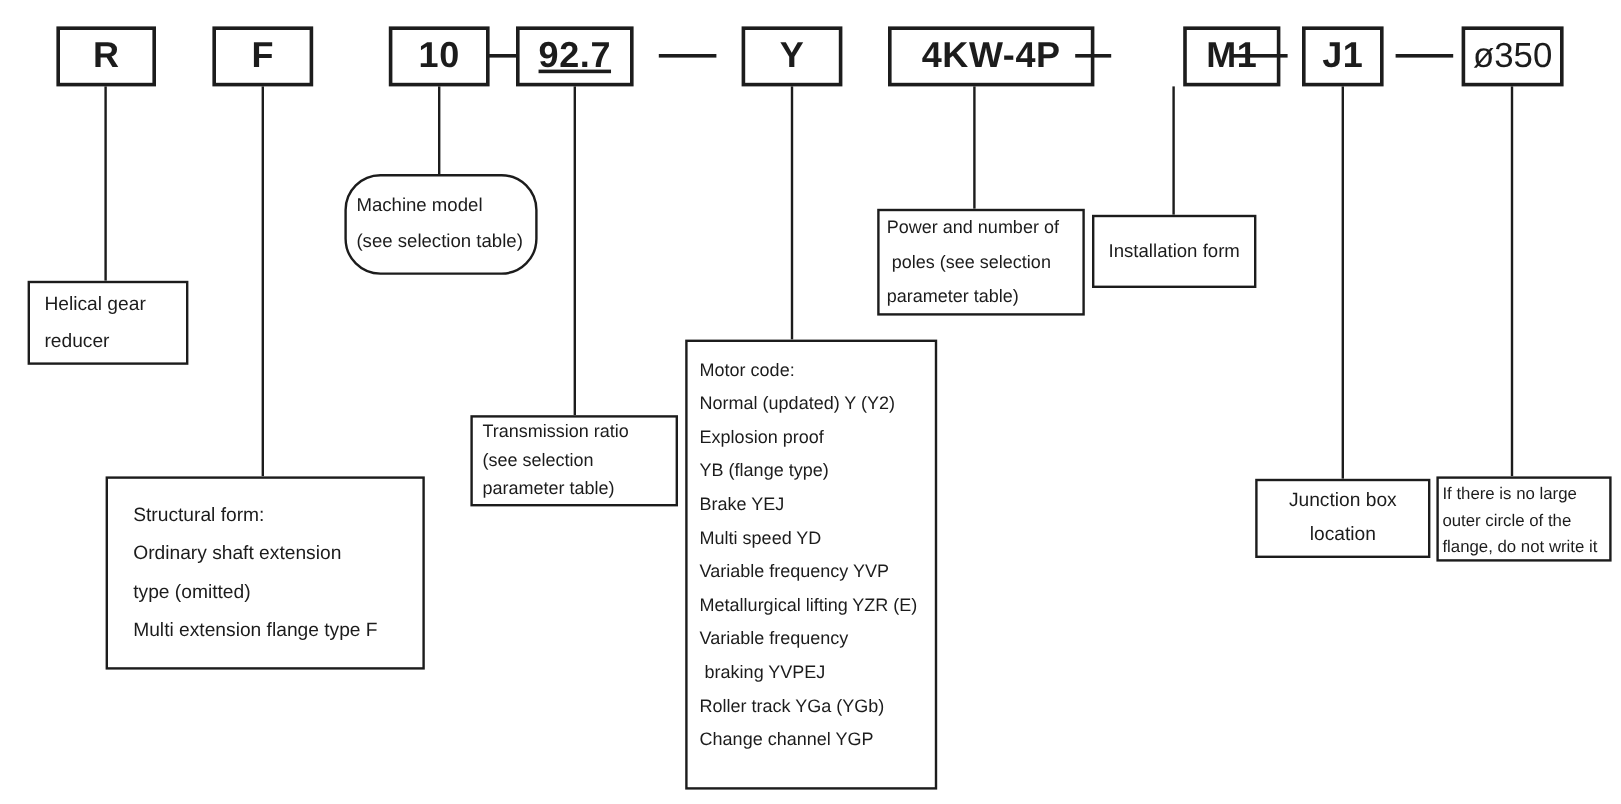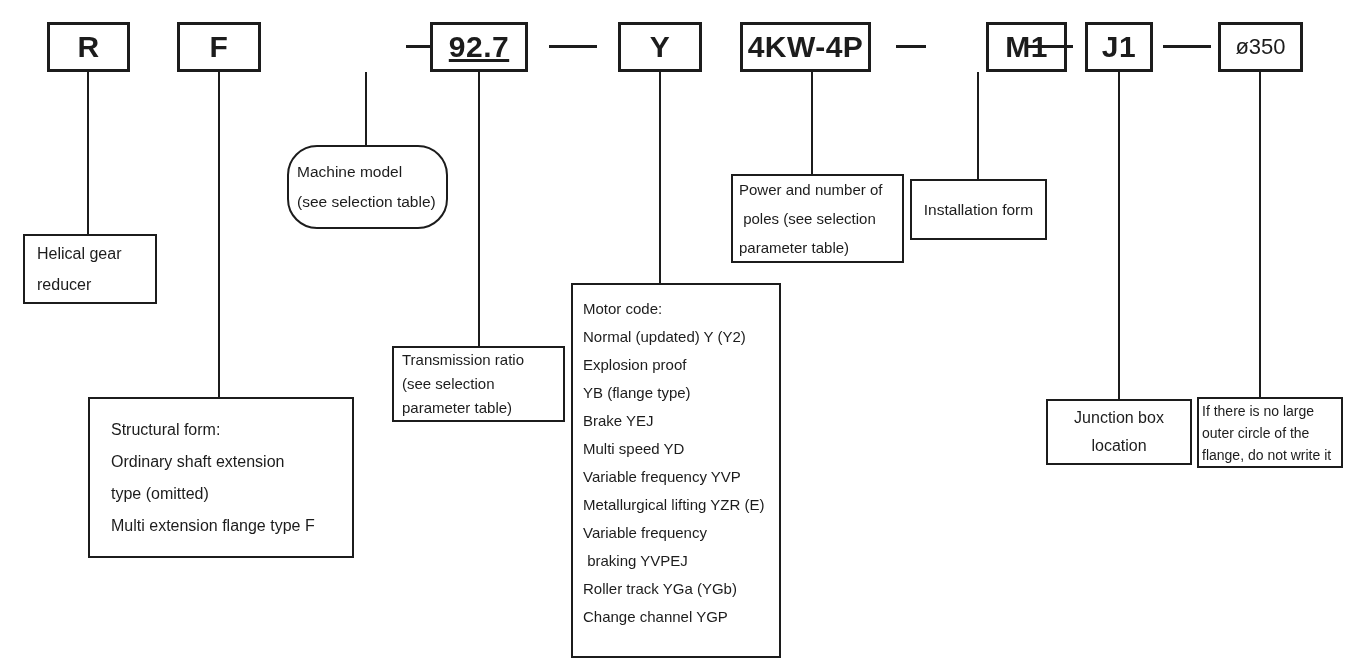--- a/index.html
+++ b/index.html
@@ -26,21 +26,21 @@
     background: #ffffff;
     display: flex;
     align-items: center;
     justify-content: center;
     font-weight: bold;
     font-size: 30px;
     letter-spacing: 0.5px;
   }
   .code-box.regular {
     font-weight: 400;
-    font-size: 22px;
+    font-size: 29px;
     letter-spacing: 0;
   }
   
   .vline {
     position: absolute;
     width: 2px;
     background: #1c1c1c;
   }
   .hline {
     position: absolute;
@@ -80,27 +80,30 @@
 <body>
 
 <div class="canvas">
 
   <div class="code-box" style="left:47px; width:83px;">
     <span>R</span>
   </div>
   <div class="code-box" style="left:177px; width:84px;">
     <span>F</span>
   </div>
+  <div class="code-box" style="left:324px; width:84px;">
+    <span>10</span>
+  </div>
   <div class="code-box" style="left:430px; width:98px;text-decoration:underline;">
     <span>92.7</span>
   </div>
   <div class="code-box" style="left:618px; width:84px;">
     <span>Y</span>
   </div>
-  <div class="code-box" style="left:740px; width:131px;">
+  <div class="code-box" style="left:740px; width:172px;">
     <span>4KW-4P</span>
   </div>
   <div class="code-box" style="left:986px; width:81px;">
     <span>M1</span>
   </div>
   <div class="code-box" style="left:1085px; width:68px;">
     <span>J1</span>
   </div>
   <div class="code-box regular" style="left:1218px; width:85px;">
     <span>ø350</span>

